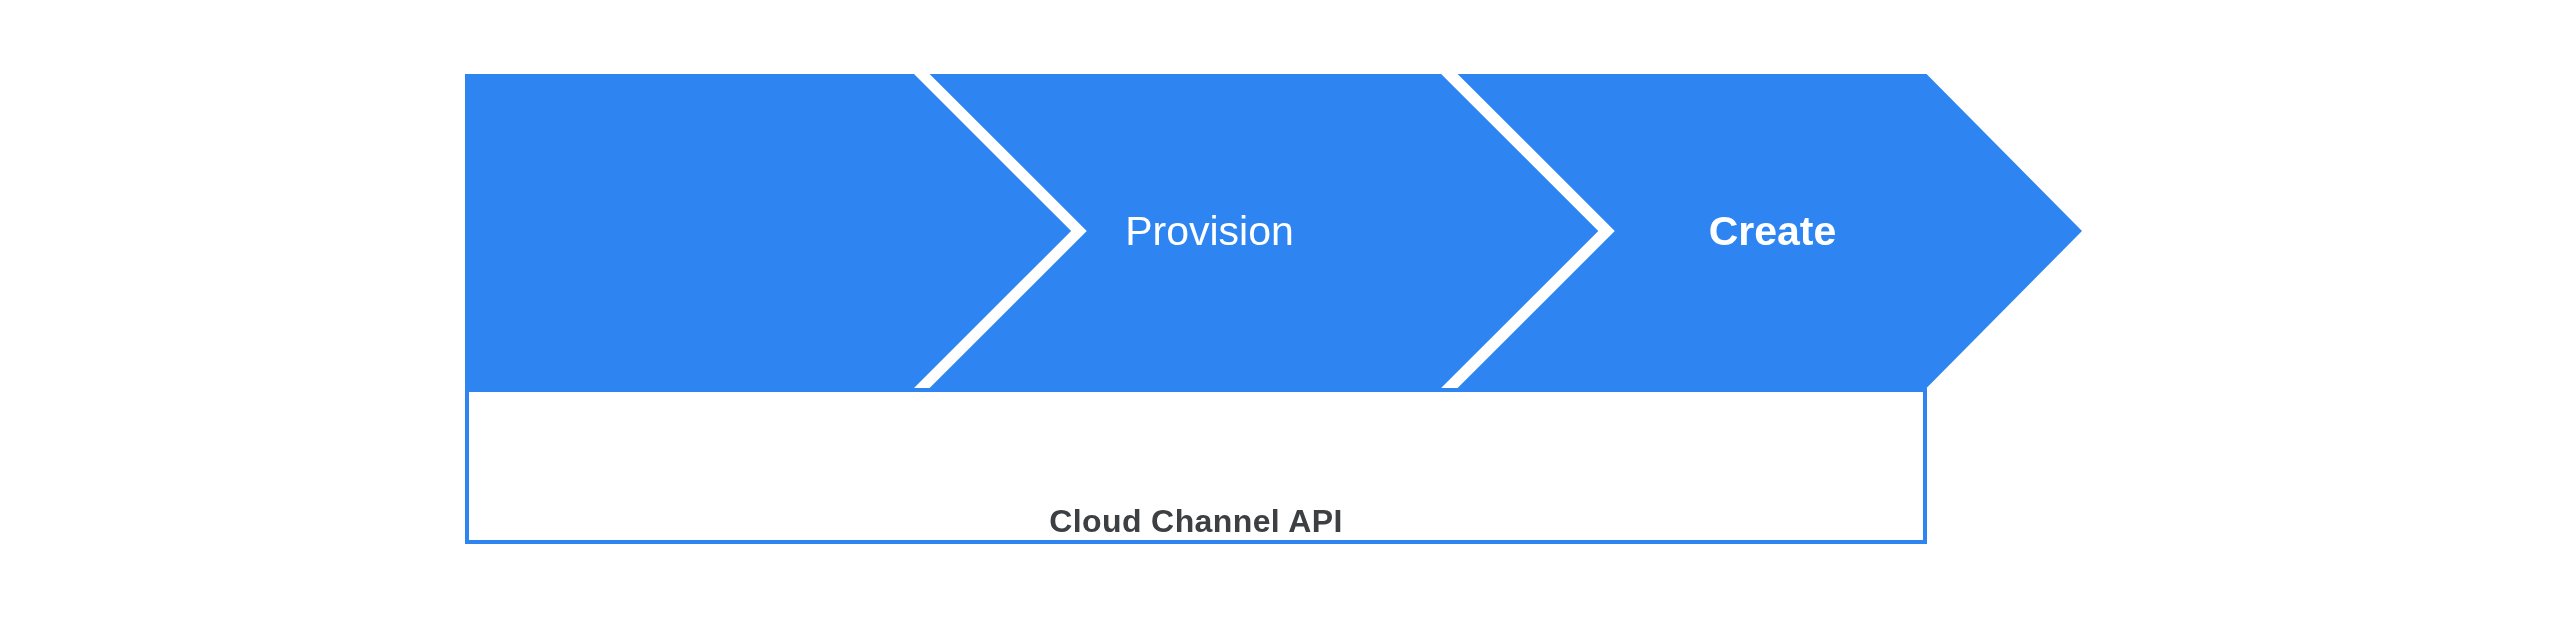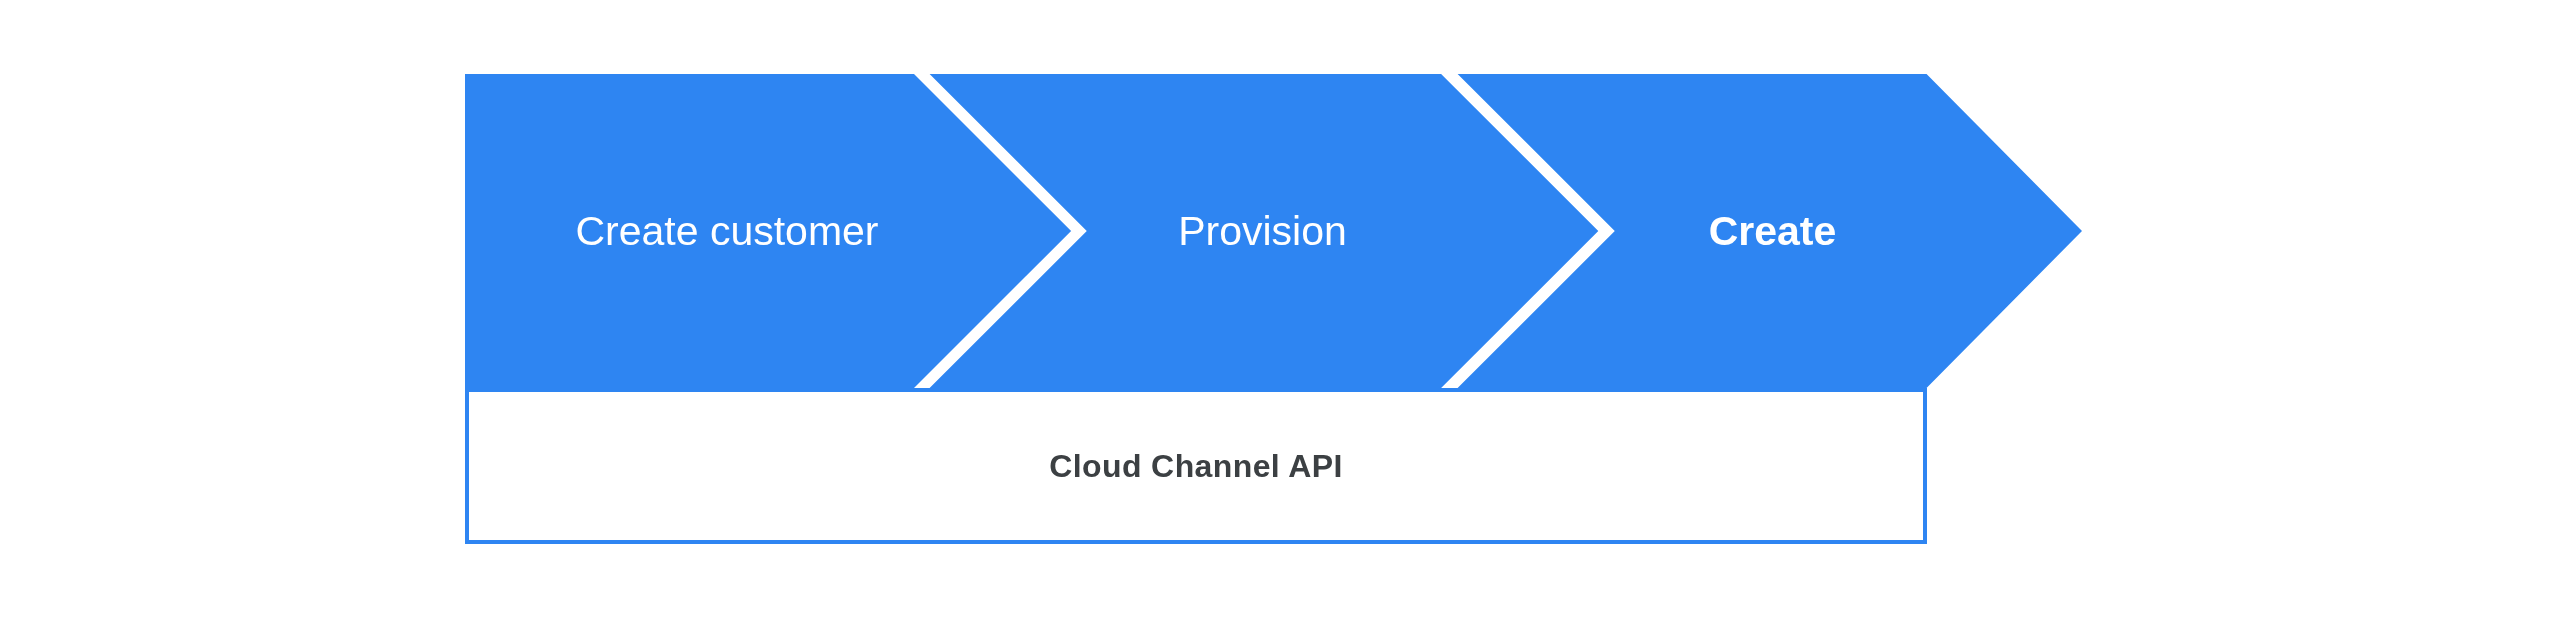--- a/index.html
+++ b/index.html
@@ -34,34 +34,34 @@
     justify-content: center;
     text-align: center;
     color: var(--label, #ffffff);
     font-size: 41px;
     line-height: 56px;
     font-weight: 400;
     pointer-events: none;
     white-space: nowrap;
   }
   .step-label.s1 { left: 465px;  width: 524px; }
-  .step-label.s2 { left: 1001px; width: 523px; text-align: center; }
+  .step-label.s2 { left: 948px; width: 523px; text-align: center; }
   .step-label.s3 { left: 1511px; width: 523px; font-weight: bold; }
   .step-line { display: block; }
   .api-box {
     position: absolute;
     left: 465px;
     top: 388px;
     width: 1462px;
     height: 156px;
     box-sizing: border-box;
     background: #ffffff;
     border: 4.3px solid var(--blue, #2e85f2);
     display: flex;
-    align-items: center;
+    align-items: flex-end;
     justify-content: center;
   }
   .api-label {
     color: var(--dark, #3c4043);
     font-size: 32px;
     font-weight: 700;
     letter-spacing: 0.4px;
     white-space: nowrap;
   }
 </style>
@@ -69,23 +69,20 @@
 <body>
 
 <div class="canvas" style="--blue: #2e85f2; --label: #ffffff; --dark: #3c4043; --bg: #ffffff;">
 
   <svg class="chevron-flow" viewBox="0 0 1862 362" preserveAspectRatio="none" aria-hidden="true">
     <polygon fill="currentColor" points="0,0 517,0 698,181 517,362 0,362"></polygon>
     <polygon fill="currentColor" points="535,0 1124,0 1305,181 1124,362 535,362 716,181"></polygon>
     <polygon fill="currentColor" points="1143,0 1683,0 1862,181 1683,362 1143,362 1324,181"></polygon>
   </svg>
 
-  <div class="step-label s1">
-    <span class="step-line">Create customer</span>
-  </div>
 
   <div class="step-label s2">
     <span class="step-line">Provision</span>
   </div>
 
   <div class="step-label s3">
     <span class="step-line">Create</span>
   </div>
 
   <div class="api-box">

